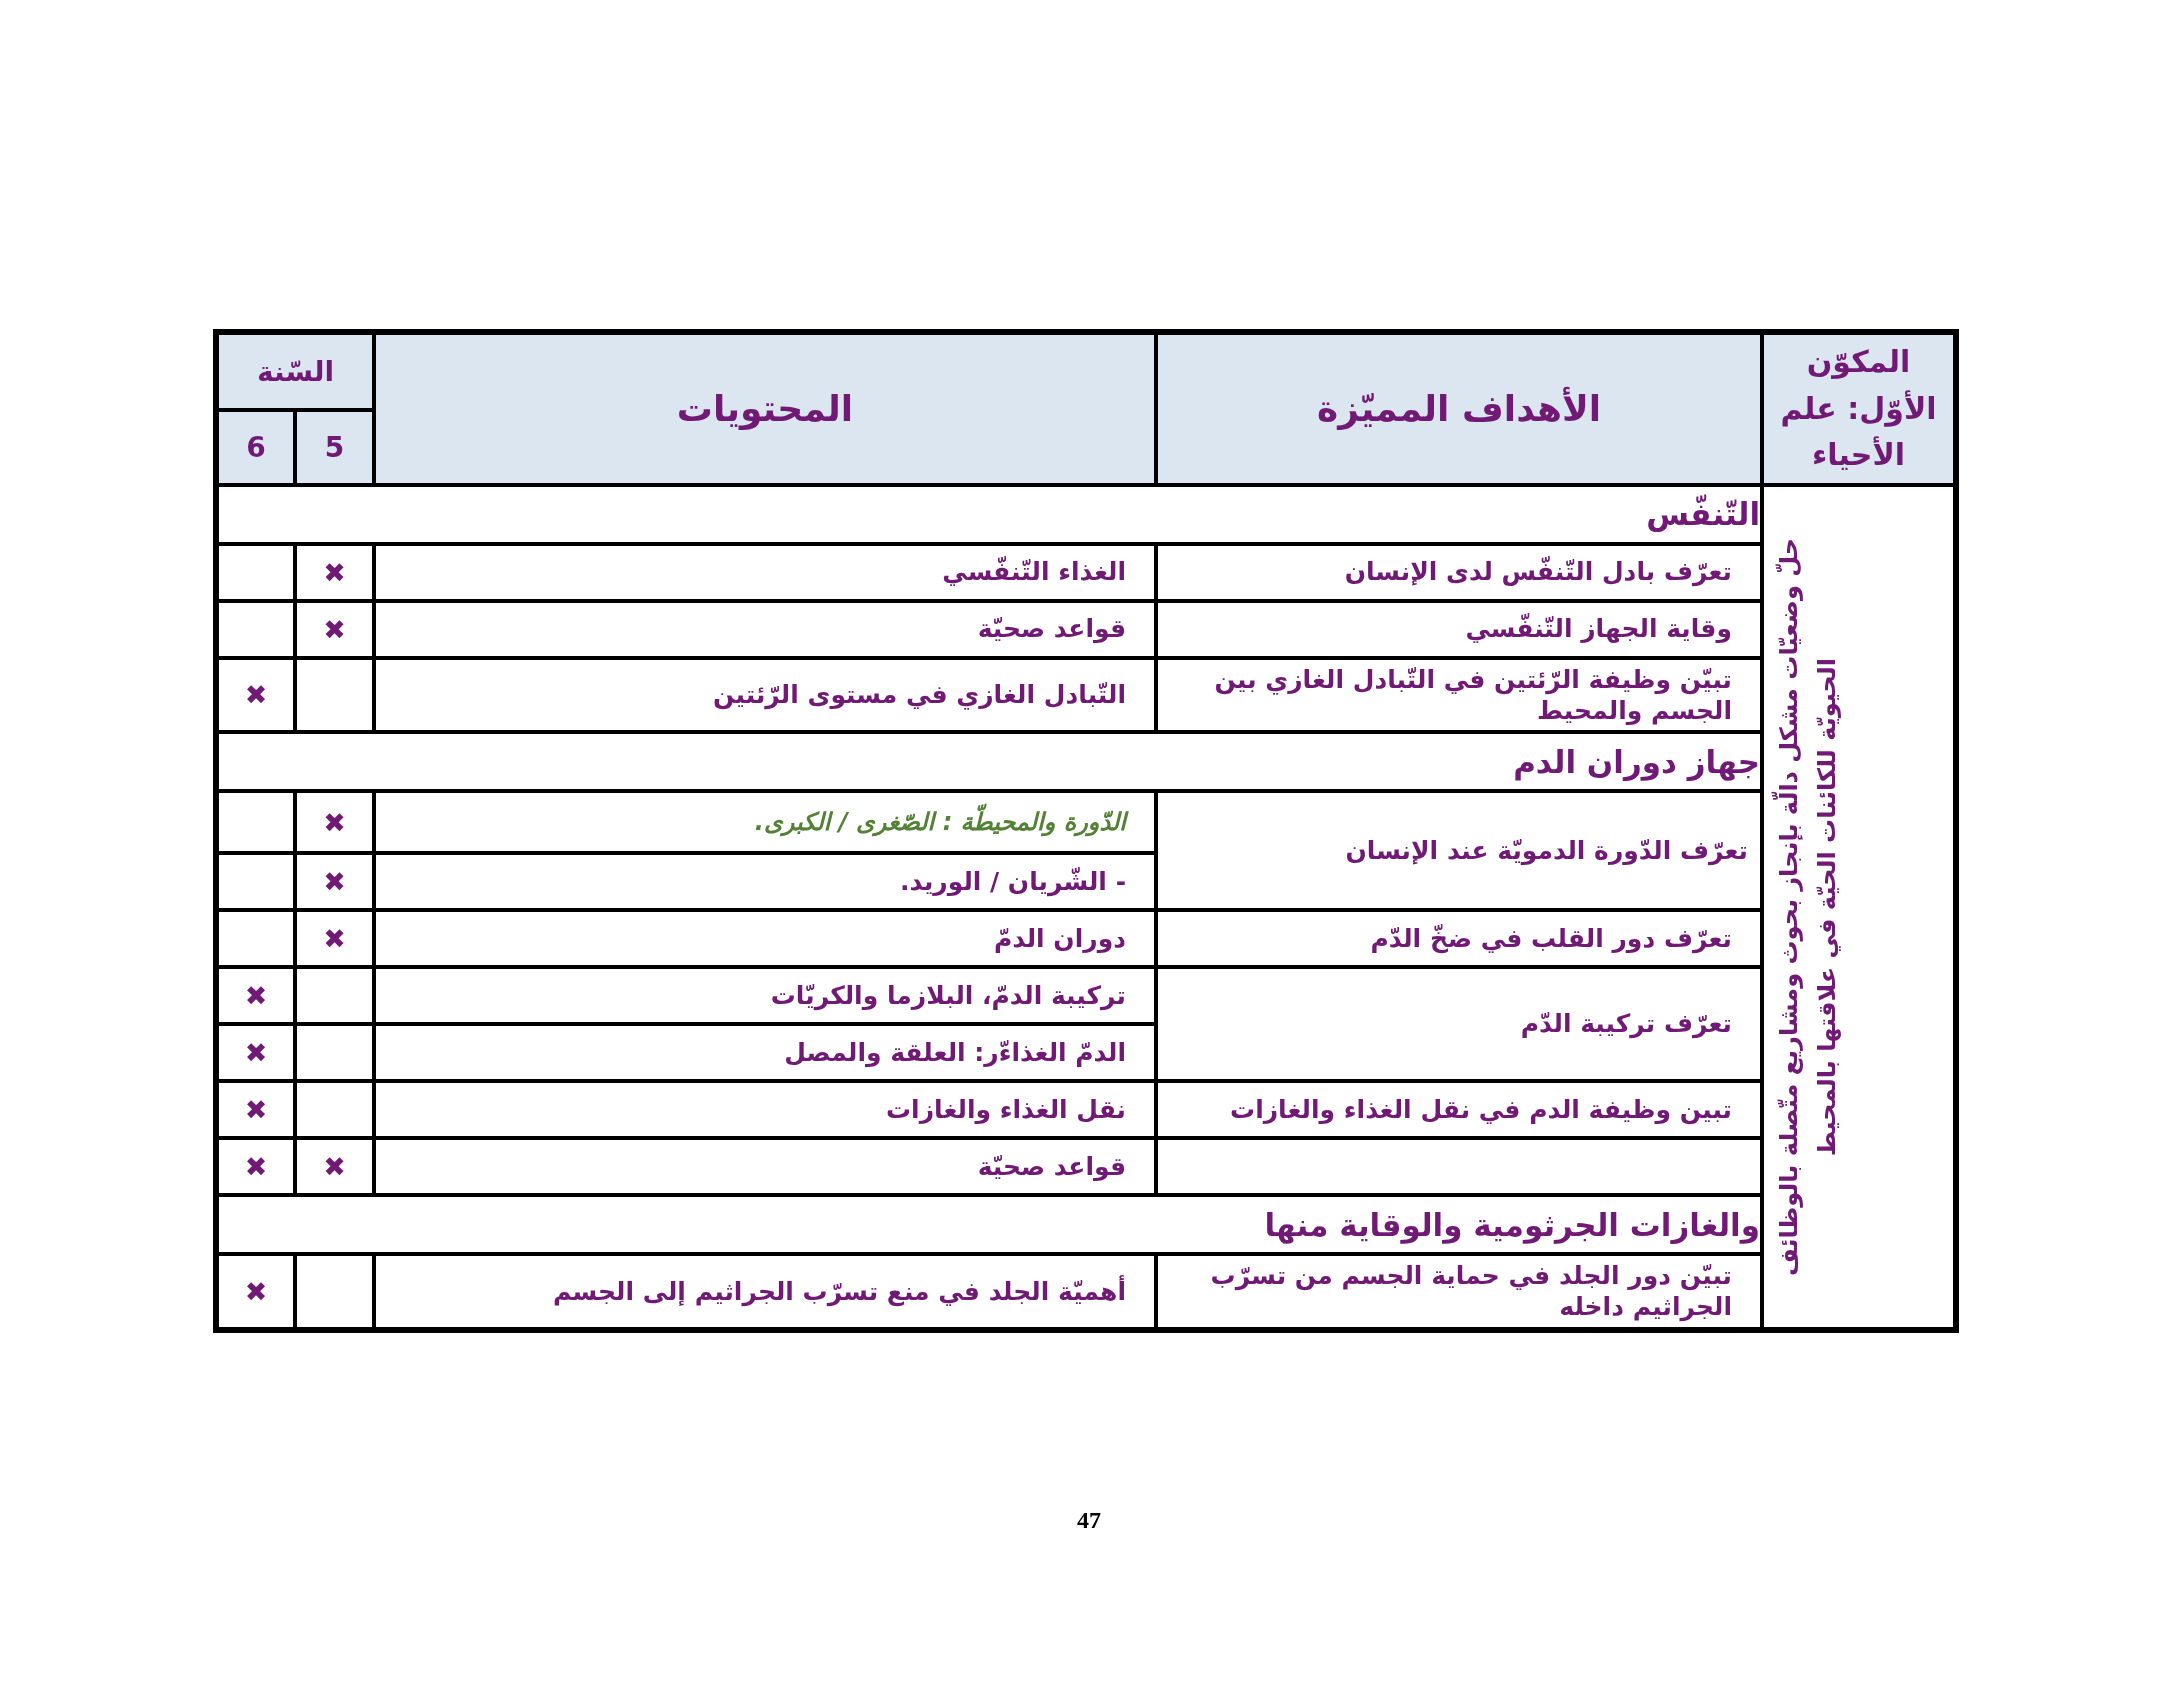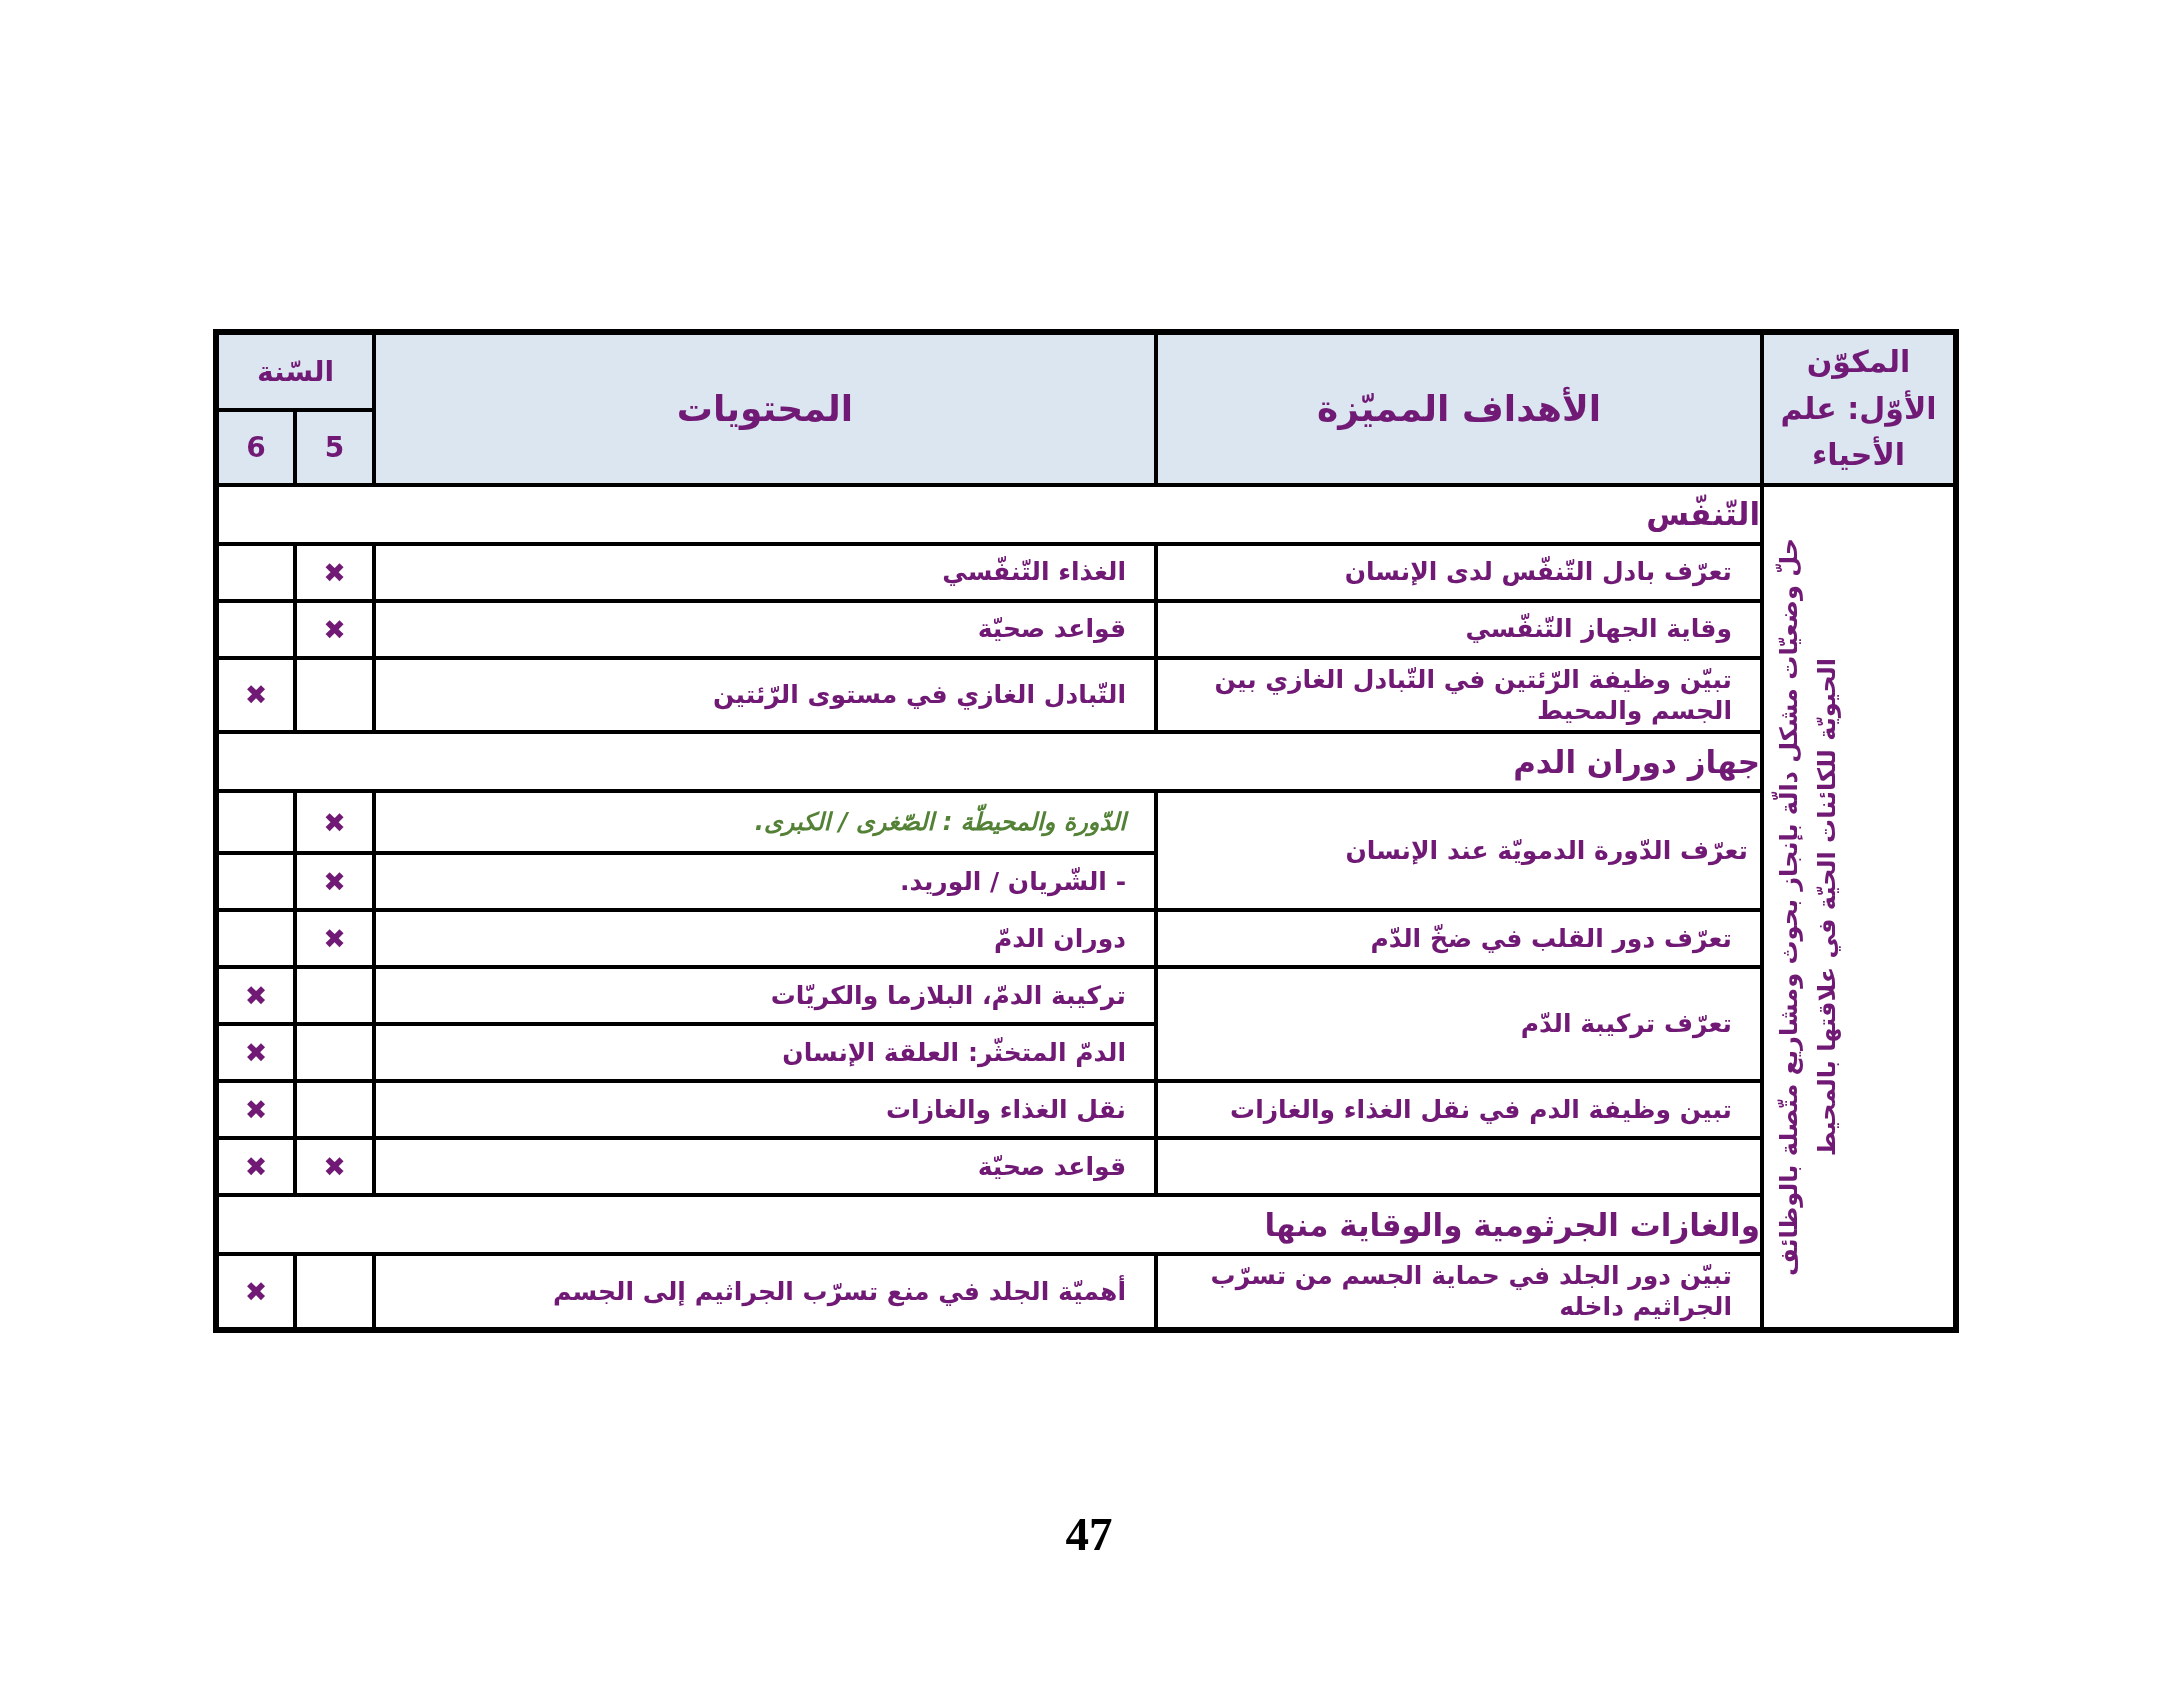--- a/index.html
+++ b/index.html
@@ -50,21 +50,21 @@
     width:744px;height:178px;
     transform:translate(-50%,-50%) rotate(-90deg);
     text-align:center;direction:rtl;
     font-weight:bold;font-size:24px;line-height:1.6;
     white-space:nowrap;
   }
   .page-number{
     position:absolute;top:1507px;left:0;width:2178px;
     text-align:center;
     font-family:"Liberation Serif","DejaVu Serif",serif;
-    font-weight:bold;font-size:47px;color:#000;
+    font-weight:bold;font-size:24px;color:#000;
   }
   
   tr.h1 td{height:43px;}
   tr.h2 td{height:42px;}
   tr.secrow td{height:47px;}
   tr.r-std td{height:45px;}
   tr.r-tall td{height:50px;}
   tr.r-last td{height:53px;}
 </style>
 </head>
@@ -141,21 +141,21 @@
     <td class="mark">✖</td>
     <td class="mark"></td>
   </tr>
   <tr class="r-std">
     <td class="obj" rowspan="2">تعرّف تركيبة الدّم</td>
     <td class="cont">تركيبة الدمّ، البلازما والكريّات</td>
     <td class="mark"></td>
     <td class="mark">✖</td>
   </tr>
   <tr class="r-std">
-    <td class="cont">الدمّ المتخثّر: العلقة الإنسان</td>
+    <td class="cont">الدمّ الغذاءّر: العلقة والمصل</td>
     <td class="mark"></td>
     <td class="mark">✖</td>
   </tr>
   <tr class="r-std">
     <td class="obj">تبين وظيفة الدم في نقل الغذاء والغازات</td>
     <td class="cont">نقل الغذاء والغازات</td>
     <td class="mark"></td>
     <td class="mark">✖</td>
   </tr>
   <tr class="r-std">

